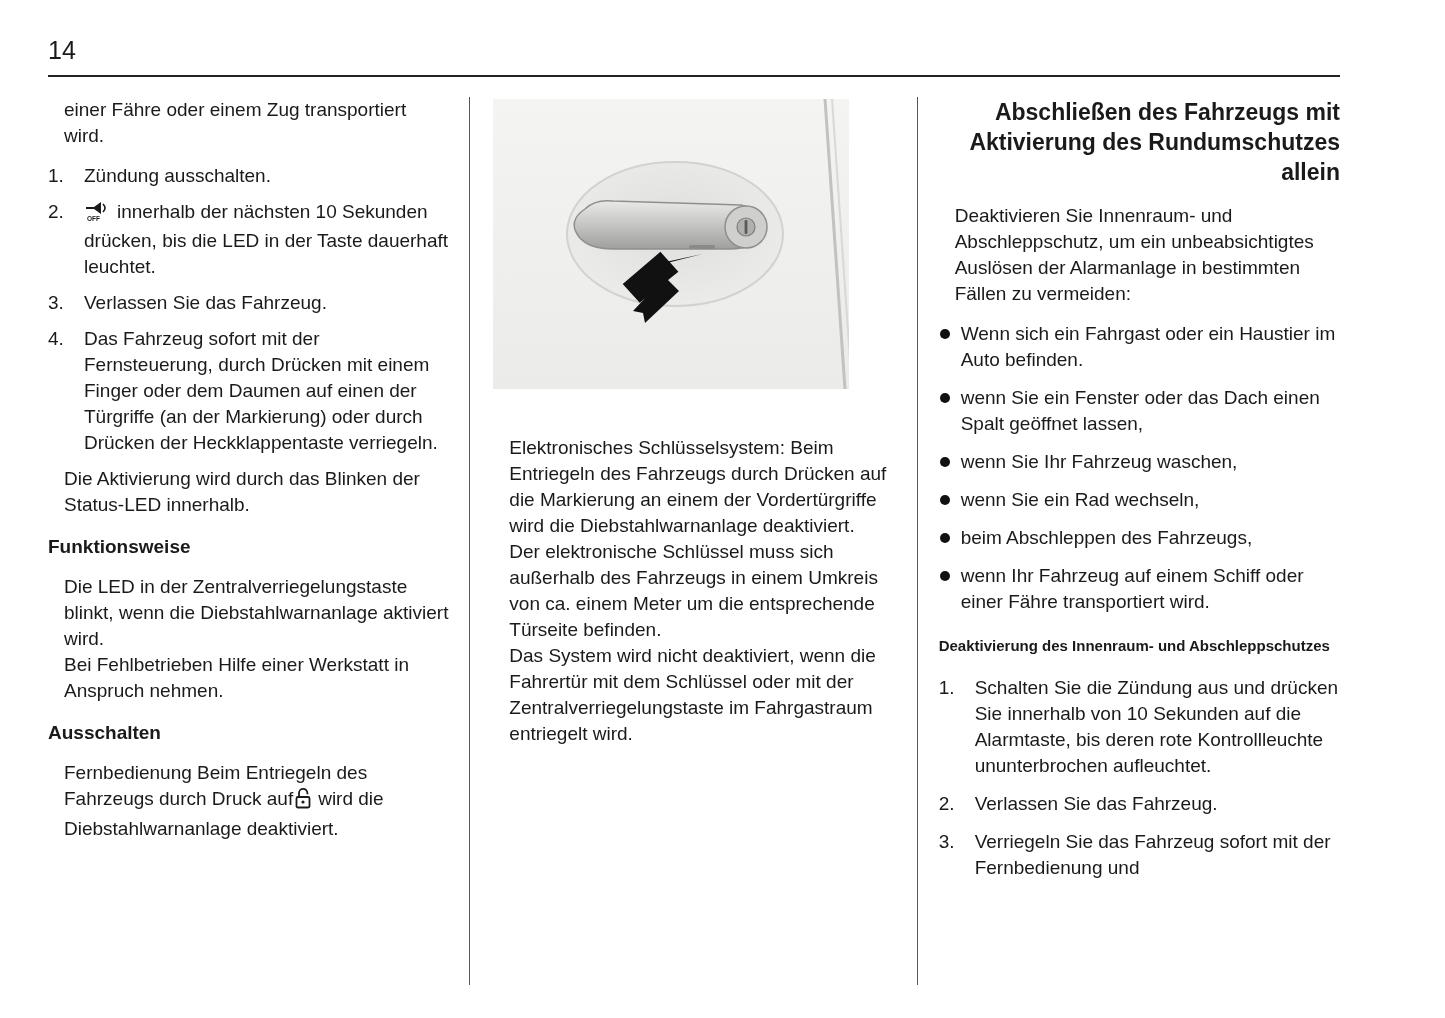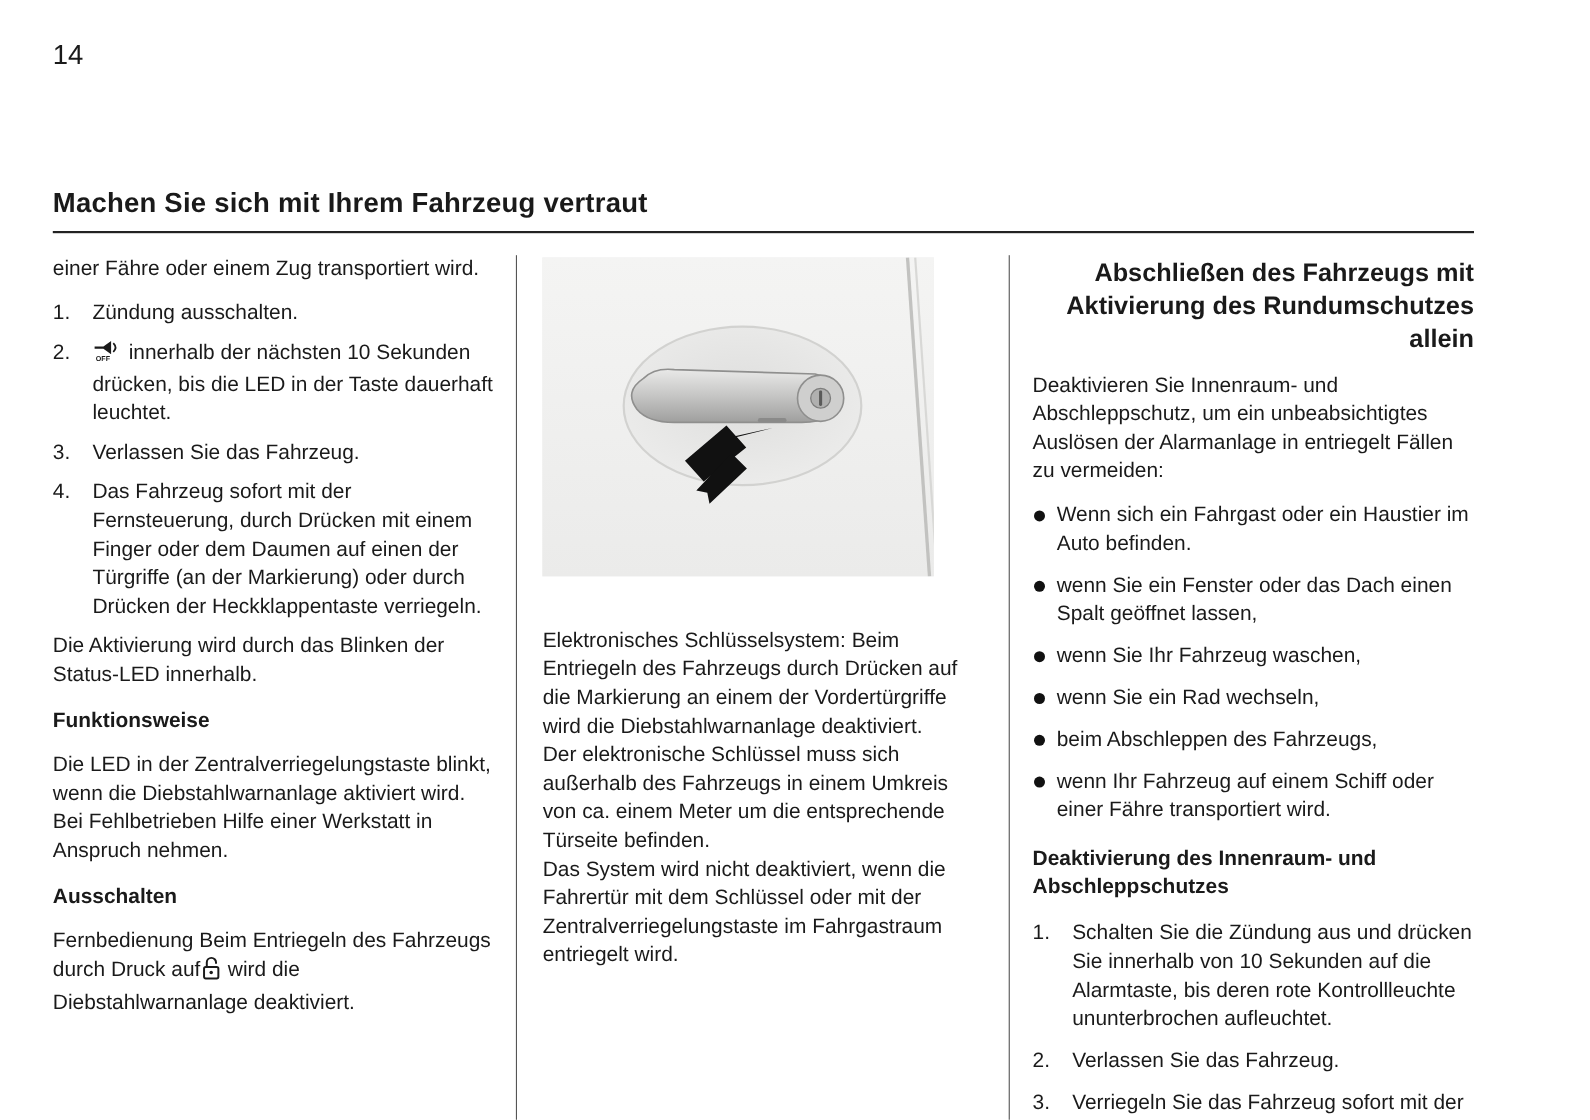--- a/index.html
+++ b/index.html
@@ -6,43 +6,42 @@
   body{
     width:1445px;height:1018px;overflow:hidden;
     font-family:"Liberation Sans", sans-serif;
     color:#1a1a1a;
     -webkit-font-smoothing:antialiased;
   }
   .page{width:1445px;height:1018px;position:relative;}
 
   
   .header{
-    display:flex;align-items:flex-start;
+    display:flex;align-items:flex-end;
     padding:36px 0 10px 48px;
-    flex-direction:column;
   }
   .page-number{font-size:25px;font-weight:normal;width:135px;flex:0 0 135px;}
   .page-title{font-size:25px;font-weight:bold;letter-spacing:.2px;}
   .header-rule{
     margin-left:48px;width:1292px;height:0;
     border-top:2px solid #222;
   }
 
   
   .content{
     display:flex;align-items:stretch;
     margin:20px 0 0 48px;width:1292px;height:888px;
   }
   .col{box-sizing:border-box;font-size:19px;line-height:26px;}
   .col-left{width:422px;padding-right:18px;}
   .col-mid{width:447px;padding:0 26px 0 23px;}
   .col-right{width:423px;padding-left:21px;}
   .v-divider{width:1px;background:#555;flex:0 0 1px;}
 
-  p{margin:0 0 0 0;}
+  p{margin:0 0 0 16px;}
   .para{margin-bottom:0;}
   .gap-m{margin-bottom:14px;}
 
   .bold-heading{font-weight:bold;margin:16px 0 14px 0;}
 
   
   .num-item{display:flex;margin-bottom:10px;}
   .num-item .num{flex:0 0 36px;}
   .num-item .txt{flex:1;}
 
@@ -64,32 +63,31 @@
     background:#f1f1f0;
   }
 
   
   .rc-heading{
     font-size:23px;line-height:30px;font-weight:bold;
     margin:0 0 16px 0;
     text-align:right;
   }
   .rc-subheading{
-    font-size:19px;line-height:26px;font-weight:bold;
+    font-size:15px;line-height:26px;font-weight:bold;
     margin:18px 0 16px 0;
   }
 </style>
 </head>
 <body>
 
 <div class="page">
 
   <div class="header">
     <span class="page-number">14</span>
-    <span class="page-title">Machen Sie sich mit Ihrem Fahrzeug vertraut</span>
   </div>
   <div class="header-rule"></div>
 
   <div class="content">
 
     <div class="col col-left">
       <p class="para gap-m">einer Fähre oder einem Zug transportiert wird.</p>
 
       <div class="num-item">
         <span class="num">1.</span>
@@ -181,21 +179,21 @@
       <p class="para">Das System wird nicht deaktiviert, wenn die Fahrertür mit dem Schlüssel oder mit der Zentralverriegelungstaste im Fahrgastraum entriegelt wird.</p>
 
     </div>
 
     <div class="v-divider"></div>
 
     <div class="col col-right">
 
       <div class="rc-heading">Abschließen des Fahrzeugs mit Aktivierung des Rundumschutzes allein</div>
 
-      <p class="para gap-m">Deaktivieren Sie Innenraum- und Abschleppschutz, um ein unbeabsichtigtes Auslösen der Alarmanlage in entriegelt Fällen zu vermeiden:</p>
+      <p class="para gap-m">Deaktivieren Sie Innenraum- und Abschleppschutz, um ein unbeabsichtigtes Auslösen der Alarmanlage in bestimmten Fällen zu vermeiden:</p>
 
       <div class="bullet-item">
         <span class="marker"></span>
         <span class="txt">Wenn sich ein Fahrgast oder ein Haustier im Auto befinden.</span>
       </div>
       <div class="bullet-item">
         <span class="marker"></span>
         <span class="txt">wenn Sie ein Fenster oder das Dach einen Spalt geöffnet lassen,</span>
       </div>
       <div class="bullet-item">

